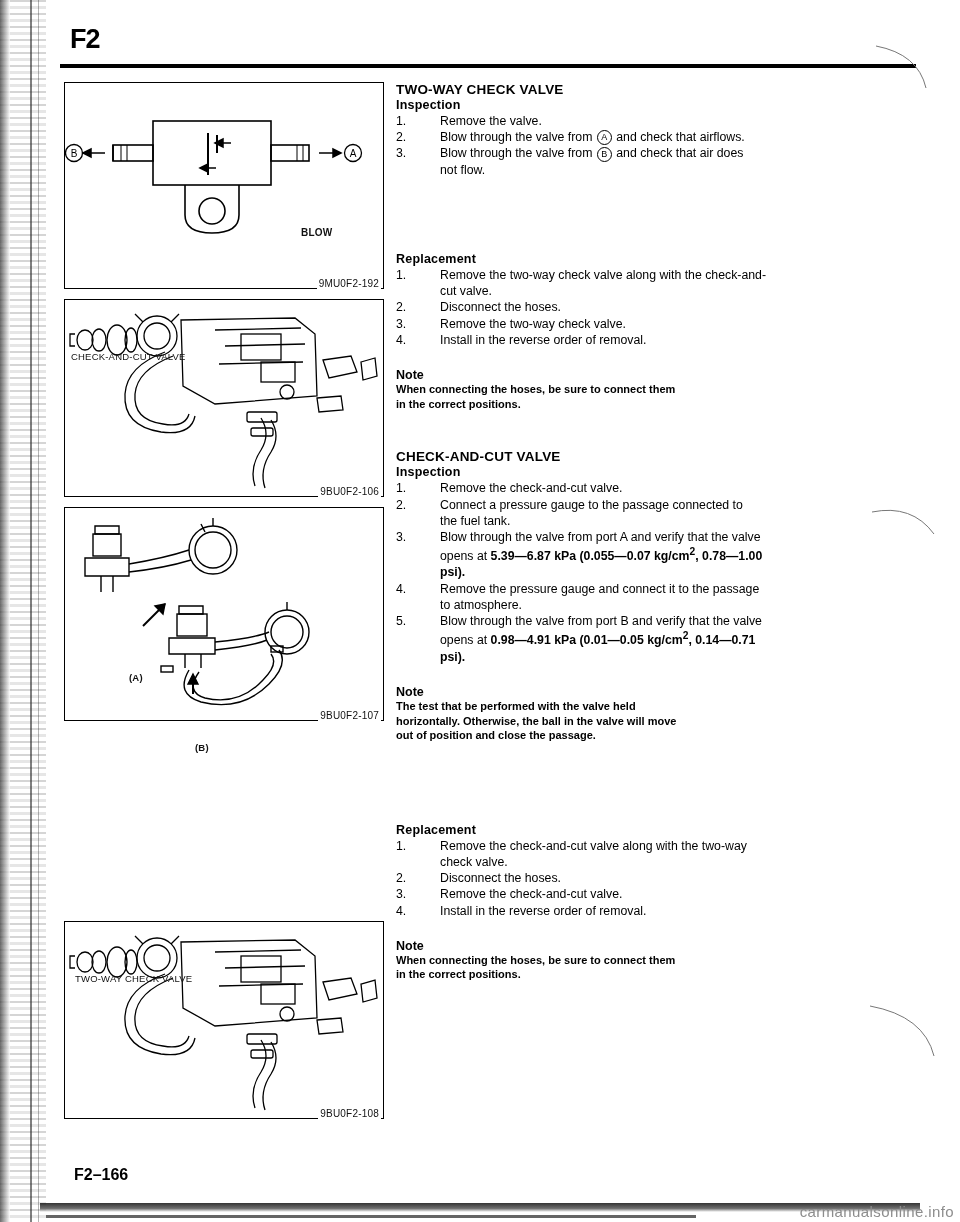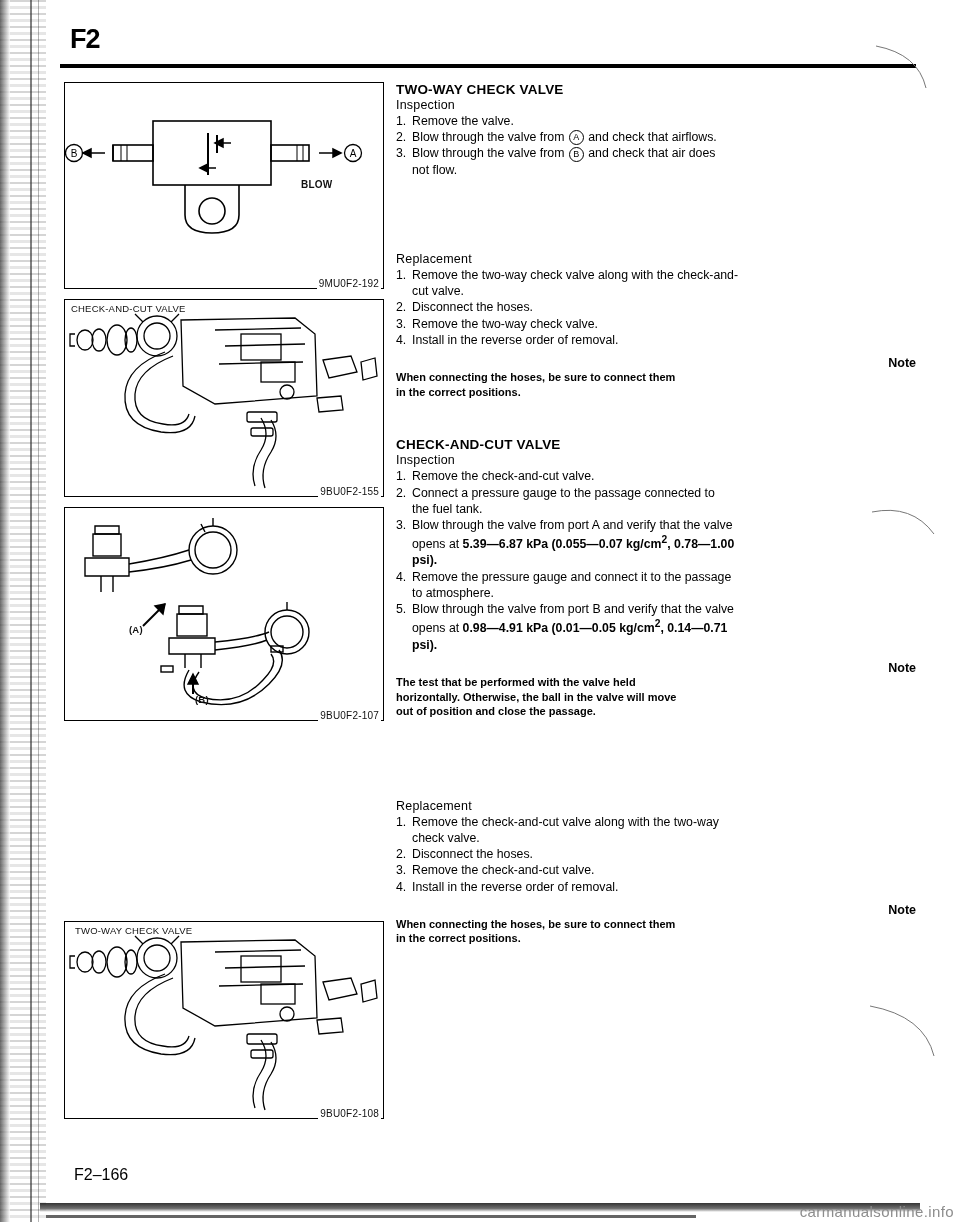--- a/index.html
+++ b/index.html
@@ -60,40 +60,40 @@
   .col-right{position:absolute;left:350px;top:82px;width:520px;}
 
   .fig{
     position:relative;border:1px solid #000;background:#fff;margin-bottom:2px;
   }
   .fig-caption{
     position:absolute;right:2px;bottom:-1px;font-size:10px;
     background:#fff;padding:0 2px;letter-spacing:.2px;color:#111;margin-top:34px;
   }
   .fig-label{
-    position:absolute;font-size:9.5px;letter-spacing:.2px;color:#111;
+    position:absolute;font-size:9.5px;letter-spacing:.2px;color:#111;margin-top:48px;
   }
 
   
   h2.blk{font-size:13.5px;font-weight:bold;margin:0 0 1px 0;letter-spacing:.2px;}
-  h3.blk{font-size:12.5px;font-weight:normal;margin:0 0 1px 0;letter-spacing:.2px;}
+  h3.blk{font-size:12.5px;font-weight:bold;margin:0 0 1px 0;letter-spacing:.2px;}
   .steps{margin:0;padding:0;list-style:none;font-size:12.3px;line-height:1.32;}
   .steps li{display:flex;margin-bottom:0px;}
   .steps .num{width:16px;flex:0 0 16px;}
-  .steps .txt{flex:1;}
+  .steps .txt{flex:1;margin-left:28px;}
   .b{font-weight:bold;}
-  .note-h{font-size:12.5px;font-weight:bold;margin:8px 0 0 0;text-align:right;}
+  .note-h{font-size:12.5px;font-weight:bold;margin:20px 0 0 0;}
   .note-b{font-size:11px;font-weight:bold;line-height:1.33;}
   .circ{
     display:inline-block;border:1px solid #000;border-radius:50%;
     width:13px;height:13px;line-height:12px;text-align:center;
     font-size:9px;vertical-align:middle;margin:0 1px;
   }
   .footer-page{
-    position:absolute;left:28px;bottom:38px;font-size:16px;font-weight:normal;letter-spacing:0px;
+    position:absolute;left:28px;bottom:38px;font-size:16px;font-weight:bold;letter-spacing:0px;
   }
   .wm{
     position:absolute;right:6px;bottom:2px;font-size:15px;color:#8d8d8d;
     letter-spacing:.4px;font-family:"Liberation Sans",sans-serif;
   }
   .pen{position:absolute;stroke:#555;fill:none;}
 </style>
 </head>
 <body>
 
@@ -186,21 +186,21 @@
 
           <path d="M100 52 Q62 66 60 94 Q58 126 96 132 Q126 136 130 116"></path>
           <path d="M108 56 Q72 70 70 94 Q68 120 98 124 Q120 128 124 114"></path>
 
           <path d="M196 118 Q206 134 196 150 Q184 168 190 186"></path>
           <path d="M206 120 Q216 136 206 152 Q194 170 200 188"></path>
           <rect x="182" y="112" width="30" height="10" rx="2"></rect>
           <rect x="186" y="128" width="22" height="8" rx="2"></rect>
         </g>
       </svg>
-      <div class="fig-caption">9BU0F2-155</div>
+      <div class="fig-caption">9BU0F2-106</div>
     </div>
 
     <div class="fig" style="height:212px;margin-top:10px;">
       <svg width="318" height="211" viewBox="0 0 318 211">
         <g stroke="#000" fill="none" stroke-width="1.4">
 
           <rect x="28" y="26" width="28" height="22"></rect>
           <path d="M30 18 L54 18 L54 26 L30 26 Z"></path>
           <path d="M20 50 L64 50 L64 68 L20 68 Z"></path>
           <path d="M36 68 L36 84 M48 68 L48 84"></path>

